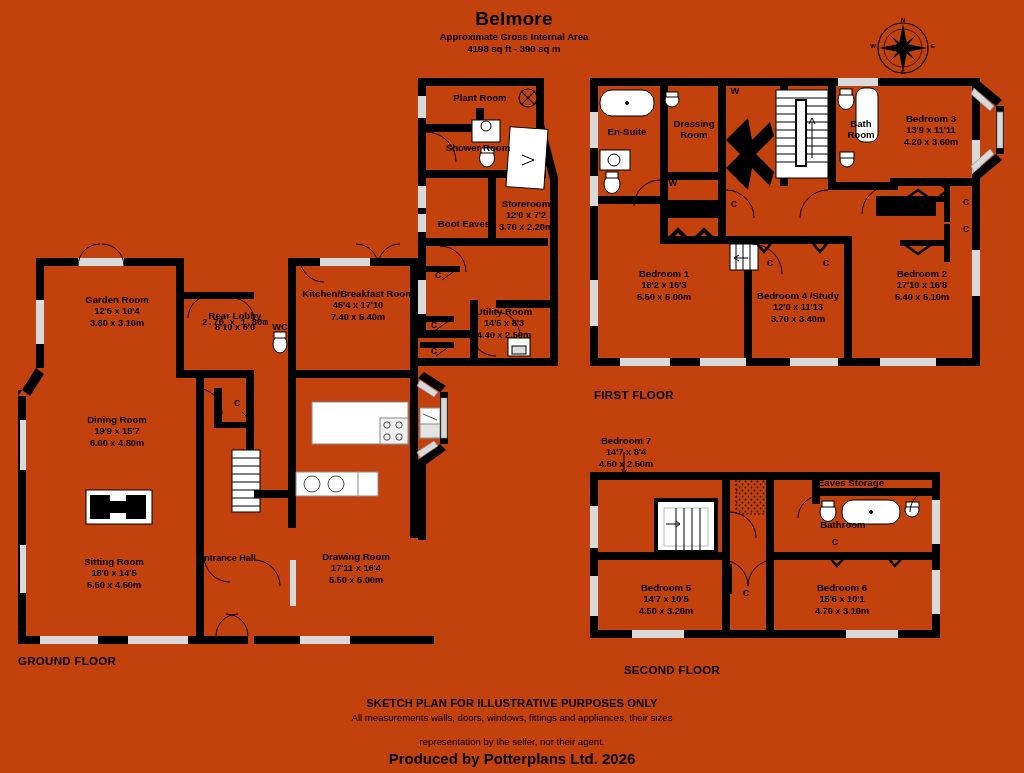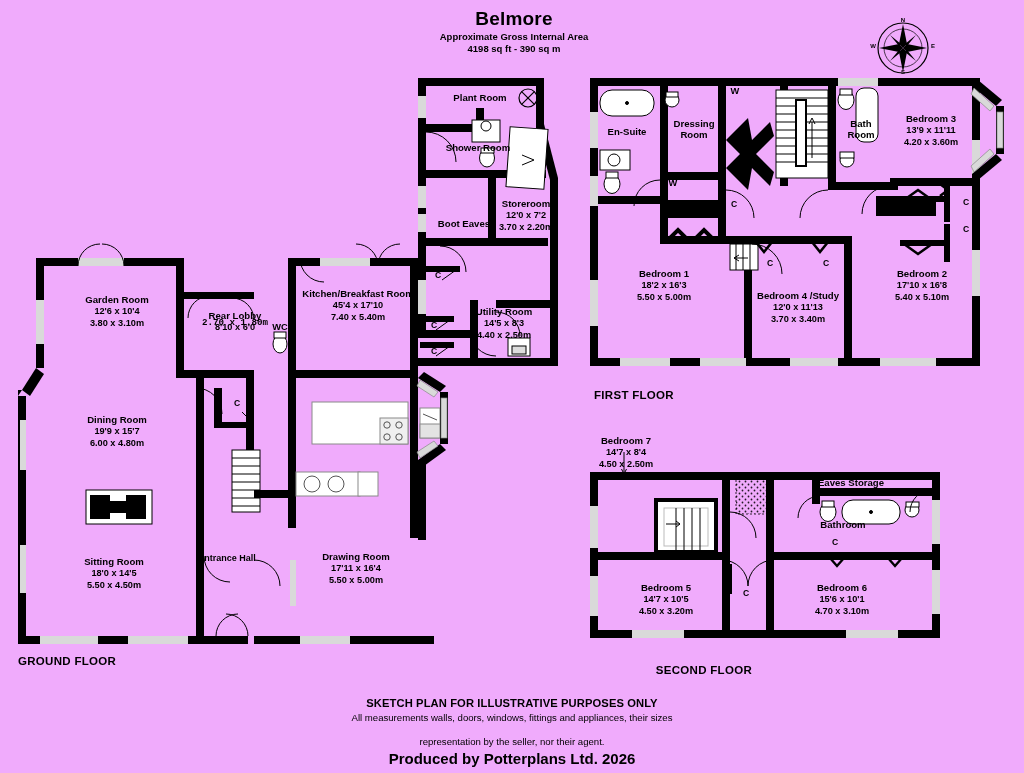--- a/index.html
+++ b/index.html
@@ -4,21 +4,21 @@
 <style>
   * { box-sizing: border-box; }
   html, body {
     margin: 0; padding: 0;
     background: #ffffff;
     font-family: "Liberation Sans", sans-serif;
   }
   #page {
     position: relative;
     width: 1024px; height: 773px;
-    background: #f0abfc;
+    background: #c2410c;
     overflow: hidden;
   }
   svg#plan { position: absolute; left: 0; top: 0; }
 
   
   .tx { position: absolute; text-align: center; color: #000; line-height: 1.18; white-space: nowrap; }
   .title {
     font-size: 19px; font-weight: bold; letter-spacing: .2px;
   }
   .subtitle { font-size: 9.5px; font-weight: bold; }
@@ -546,20 +546,20 @@
 <div class="tx roomdim" style="left:620px; top:606px; width:92px;">4.50 x 3.20m</div>
 
 <div class="tx roomname" style="left:796px; top:582px; width:92px;">Bedroom 6</div>
 <div class="tx roomdim" style="left:796px; top:594px; width:92px;">15'6 x 10'1</div>
 <div class="tx roomdim" style="left:796px; top:606px; width:92px;">4.70 x 3.10m</div>
 
 <div class="tx tinylab" style="left:828px; top:537px; width:14px;">C</div>
 <div class="tx tinylab" style="left:886px; top:552px; width:14px;">C</div>
 <div class="tx tinylab" style="left:739px; top:588px; width:14px;">C</div>
 
-<div class="tx floorlab" style="left:592px; top:664px; width:160px; text-align:right;">SECOND FLOOR</div>
+<div class="tx floorlab" style="left:592px; top:664px; width:160px; text-align:center;">SECOND FLOOR</div>
 
 <div class="tx disc-h" style="left:262px; top:697px; width:500px;">SKETCH PLAN FOR ILLUSTRATIVE PURPOSES ONLY</div>
 <div class="tx disc-b" style="left:262px; top:712px; width:500px;">All measurements walls, doors, windows, fittings and appliances, their sizes</div>
 <div class="tx disc-b" style="left:262px; top:736px; width:500px;">representation by the seller, nor their agent.</div>
 <div class="tx disc-f" style="left:262px; top:750px; width:500px;">Produced by Potterplans Ltd. 2026</div>
 
 </div>
 
 </body></html>

